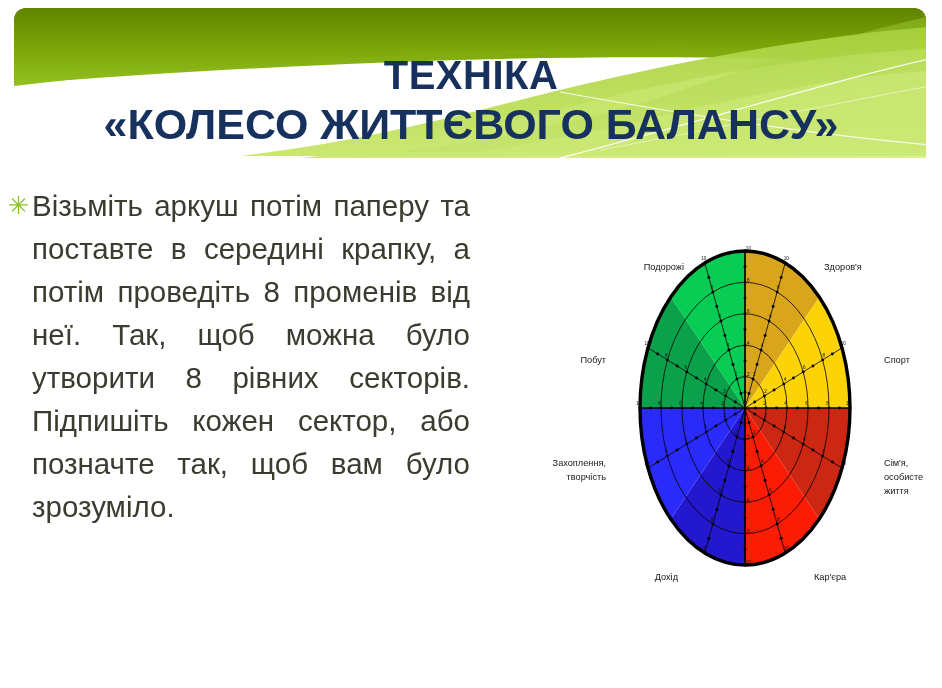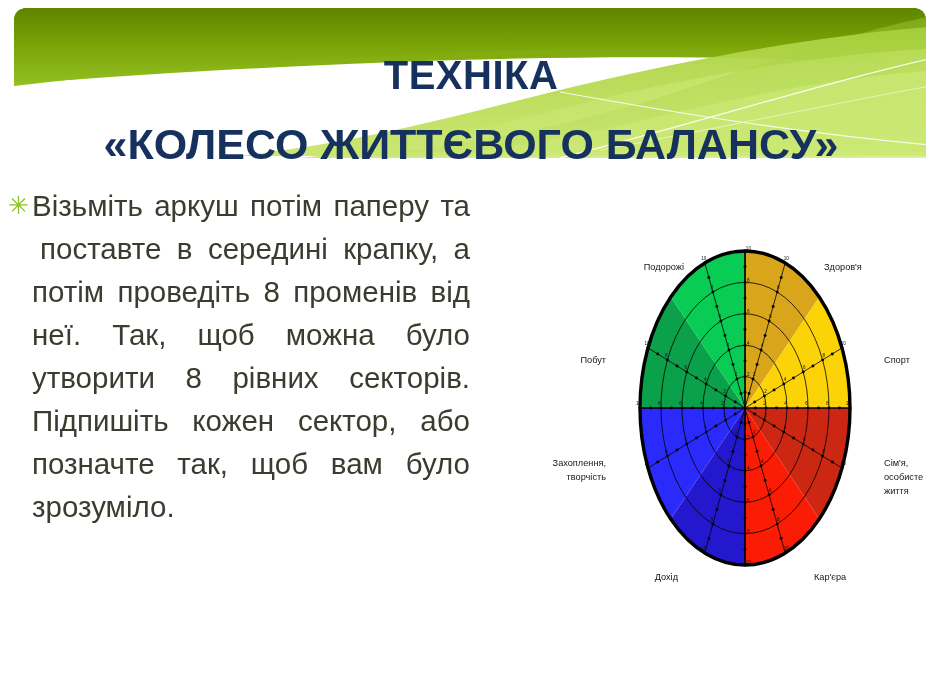--- a/index.html
+++ b/index.html
@@ -48,21 +48,21 @@
     white-space: nowrap;
   }
   .title-line2 {
     font-family: "Liberation Sans", sans-serif;
     font-weight: bold;
     font-size: 43px;
     letter-spacing: 0px;
     color: #16315e;
     line-height: 52px;
     white-space: nowrap;
-    margin-top: 20px;
+    margin-top: 0;
   }
 
   
   #body-text-block {
     position: absolute;
     left: 8px;
     top: 184px;
     width: 462px;
     display: flex;
     align-items: flex-start;
@@ -89,21 +89,20 @@
   }
   .spell-error {
     text-decoration: none;
     background-repeat: repeat-x;
     background-position: 0 100%;
     background-size: 4px 3px;
     background-image:
       linear-gradient(45deg, transparent 45%, #d02020 45%, #d02020 55%, transparent 55%),
       linear-gradient(-45deg, transparent 45%, #d02020 45%, #d02020 55%, transparent 55%);
     padding-bottom: 1px;
-    margin-left: 8px;
   }
 
   
   #wheel-figure {
     position: absolute;
     left: 496px;
     top: 228px;
     width: 446px;
     height: 372px;
   }

